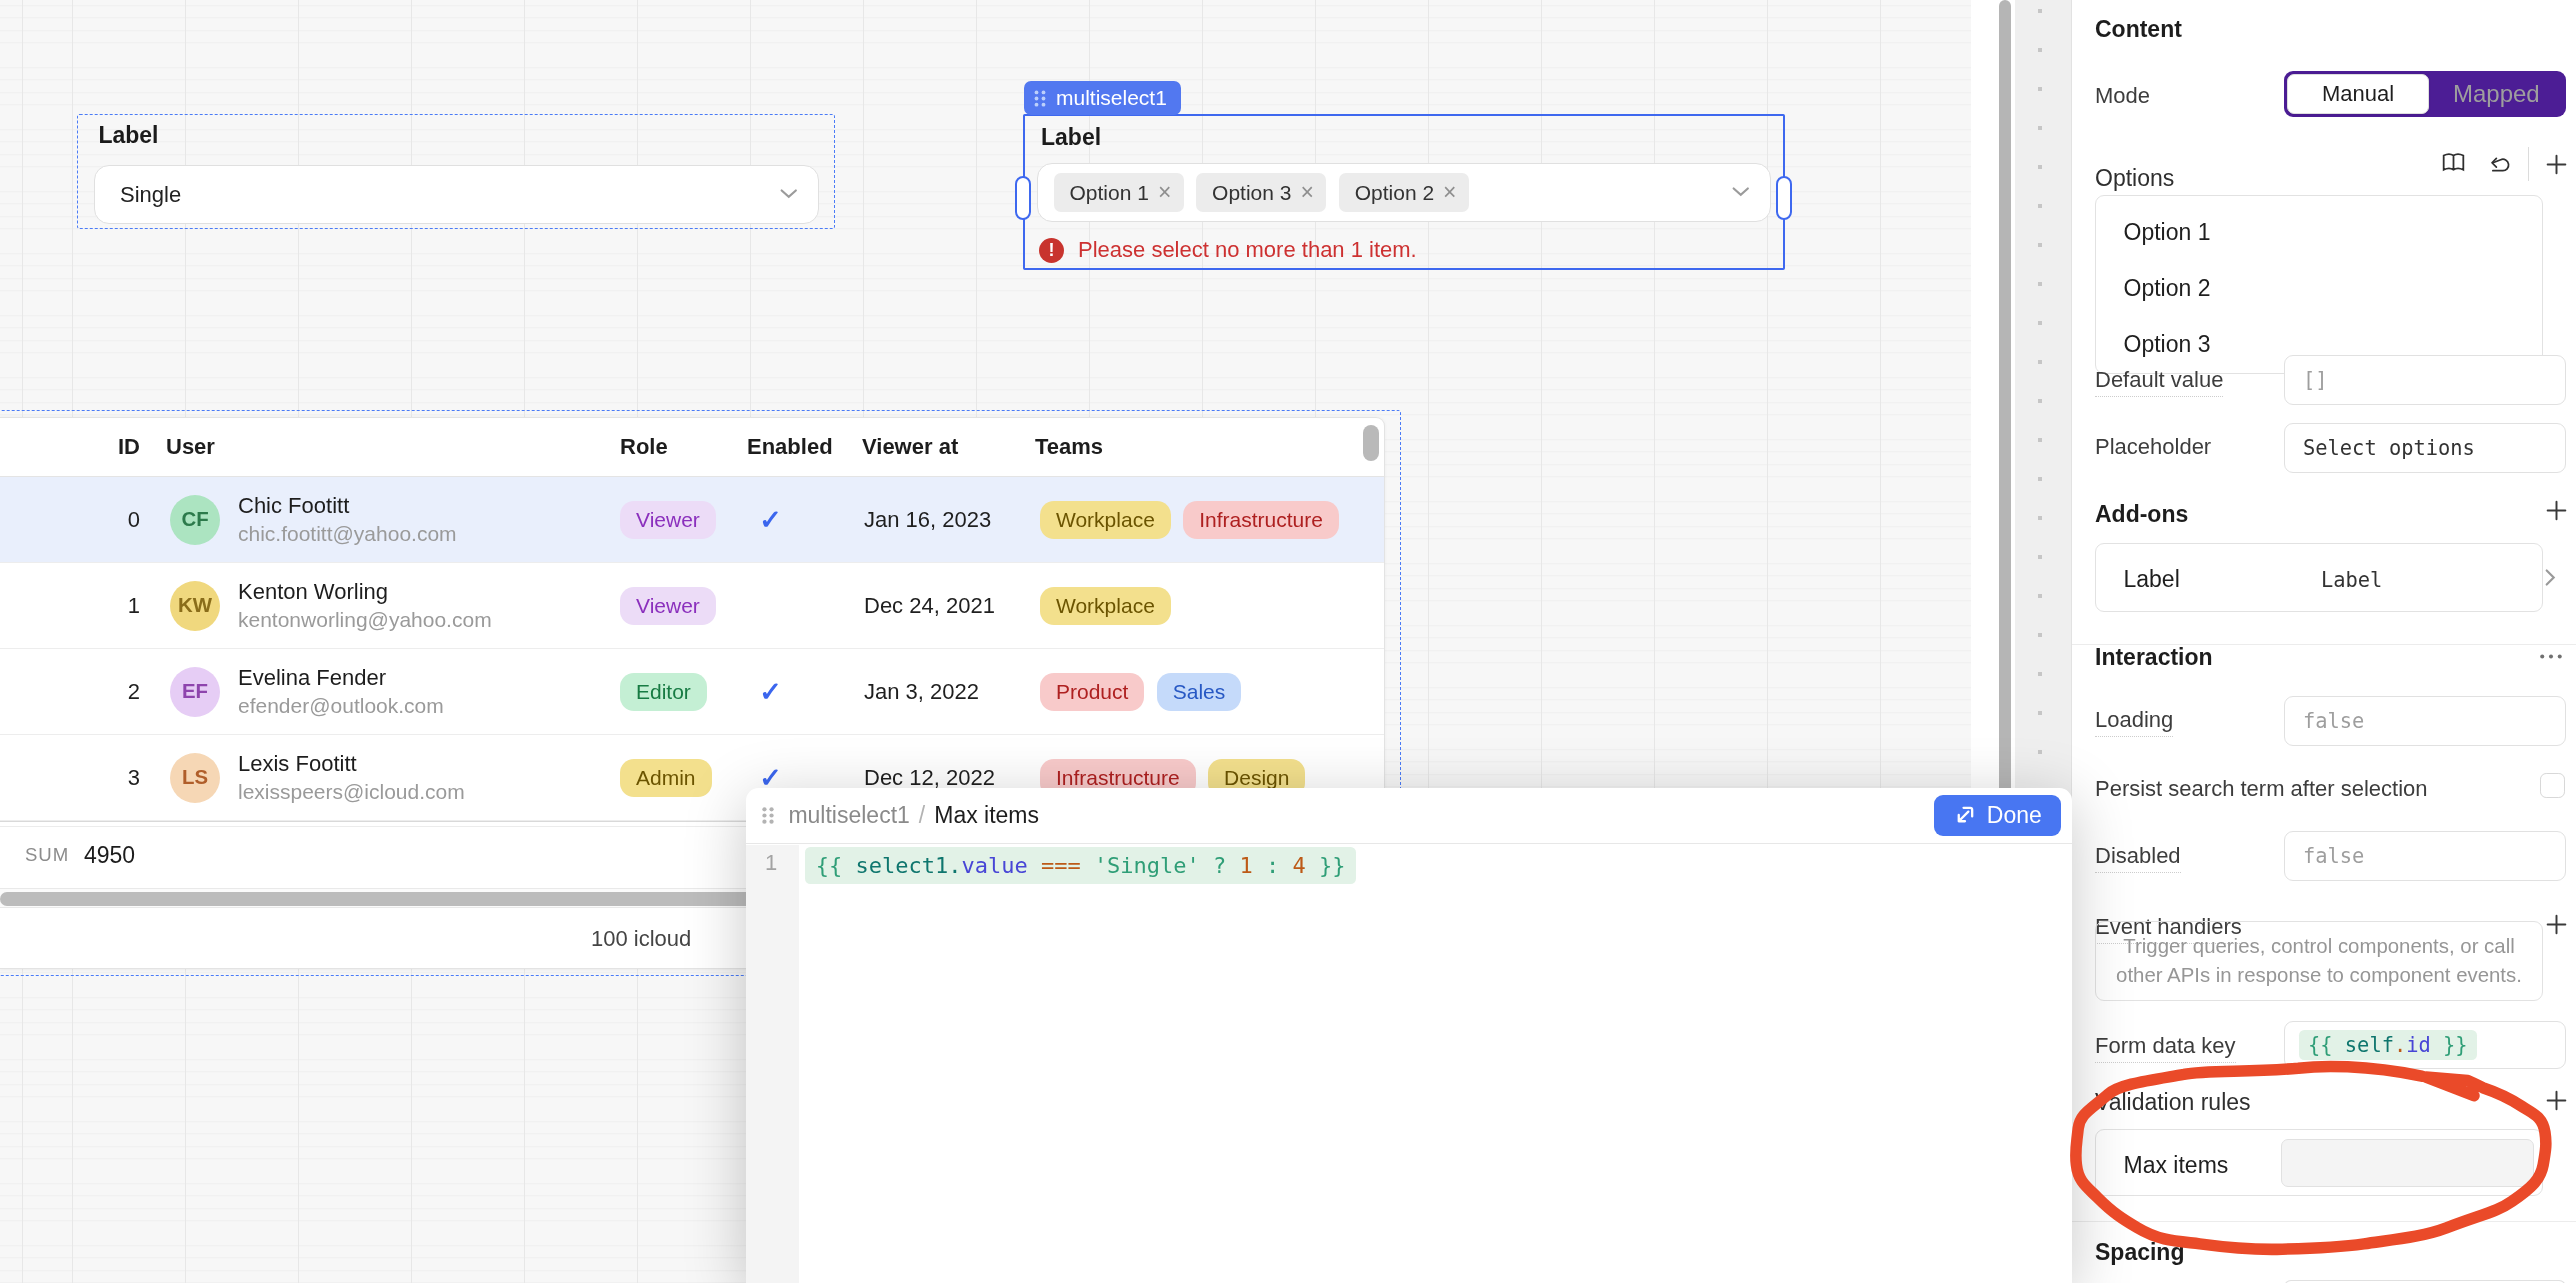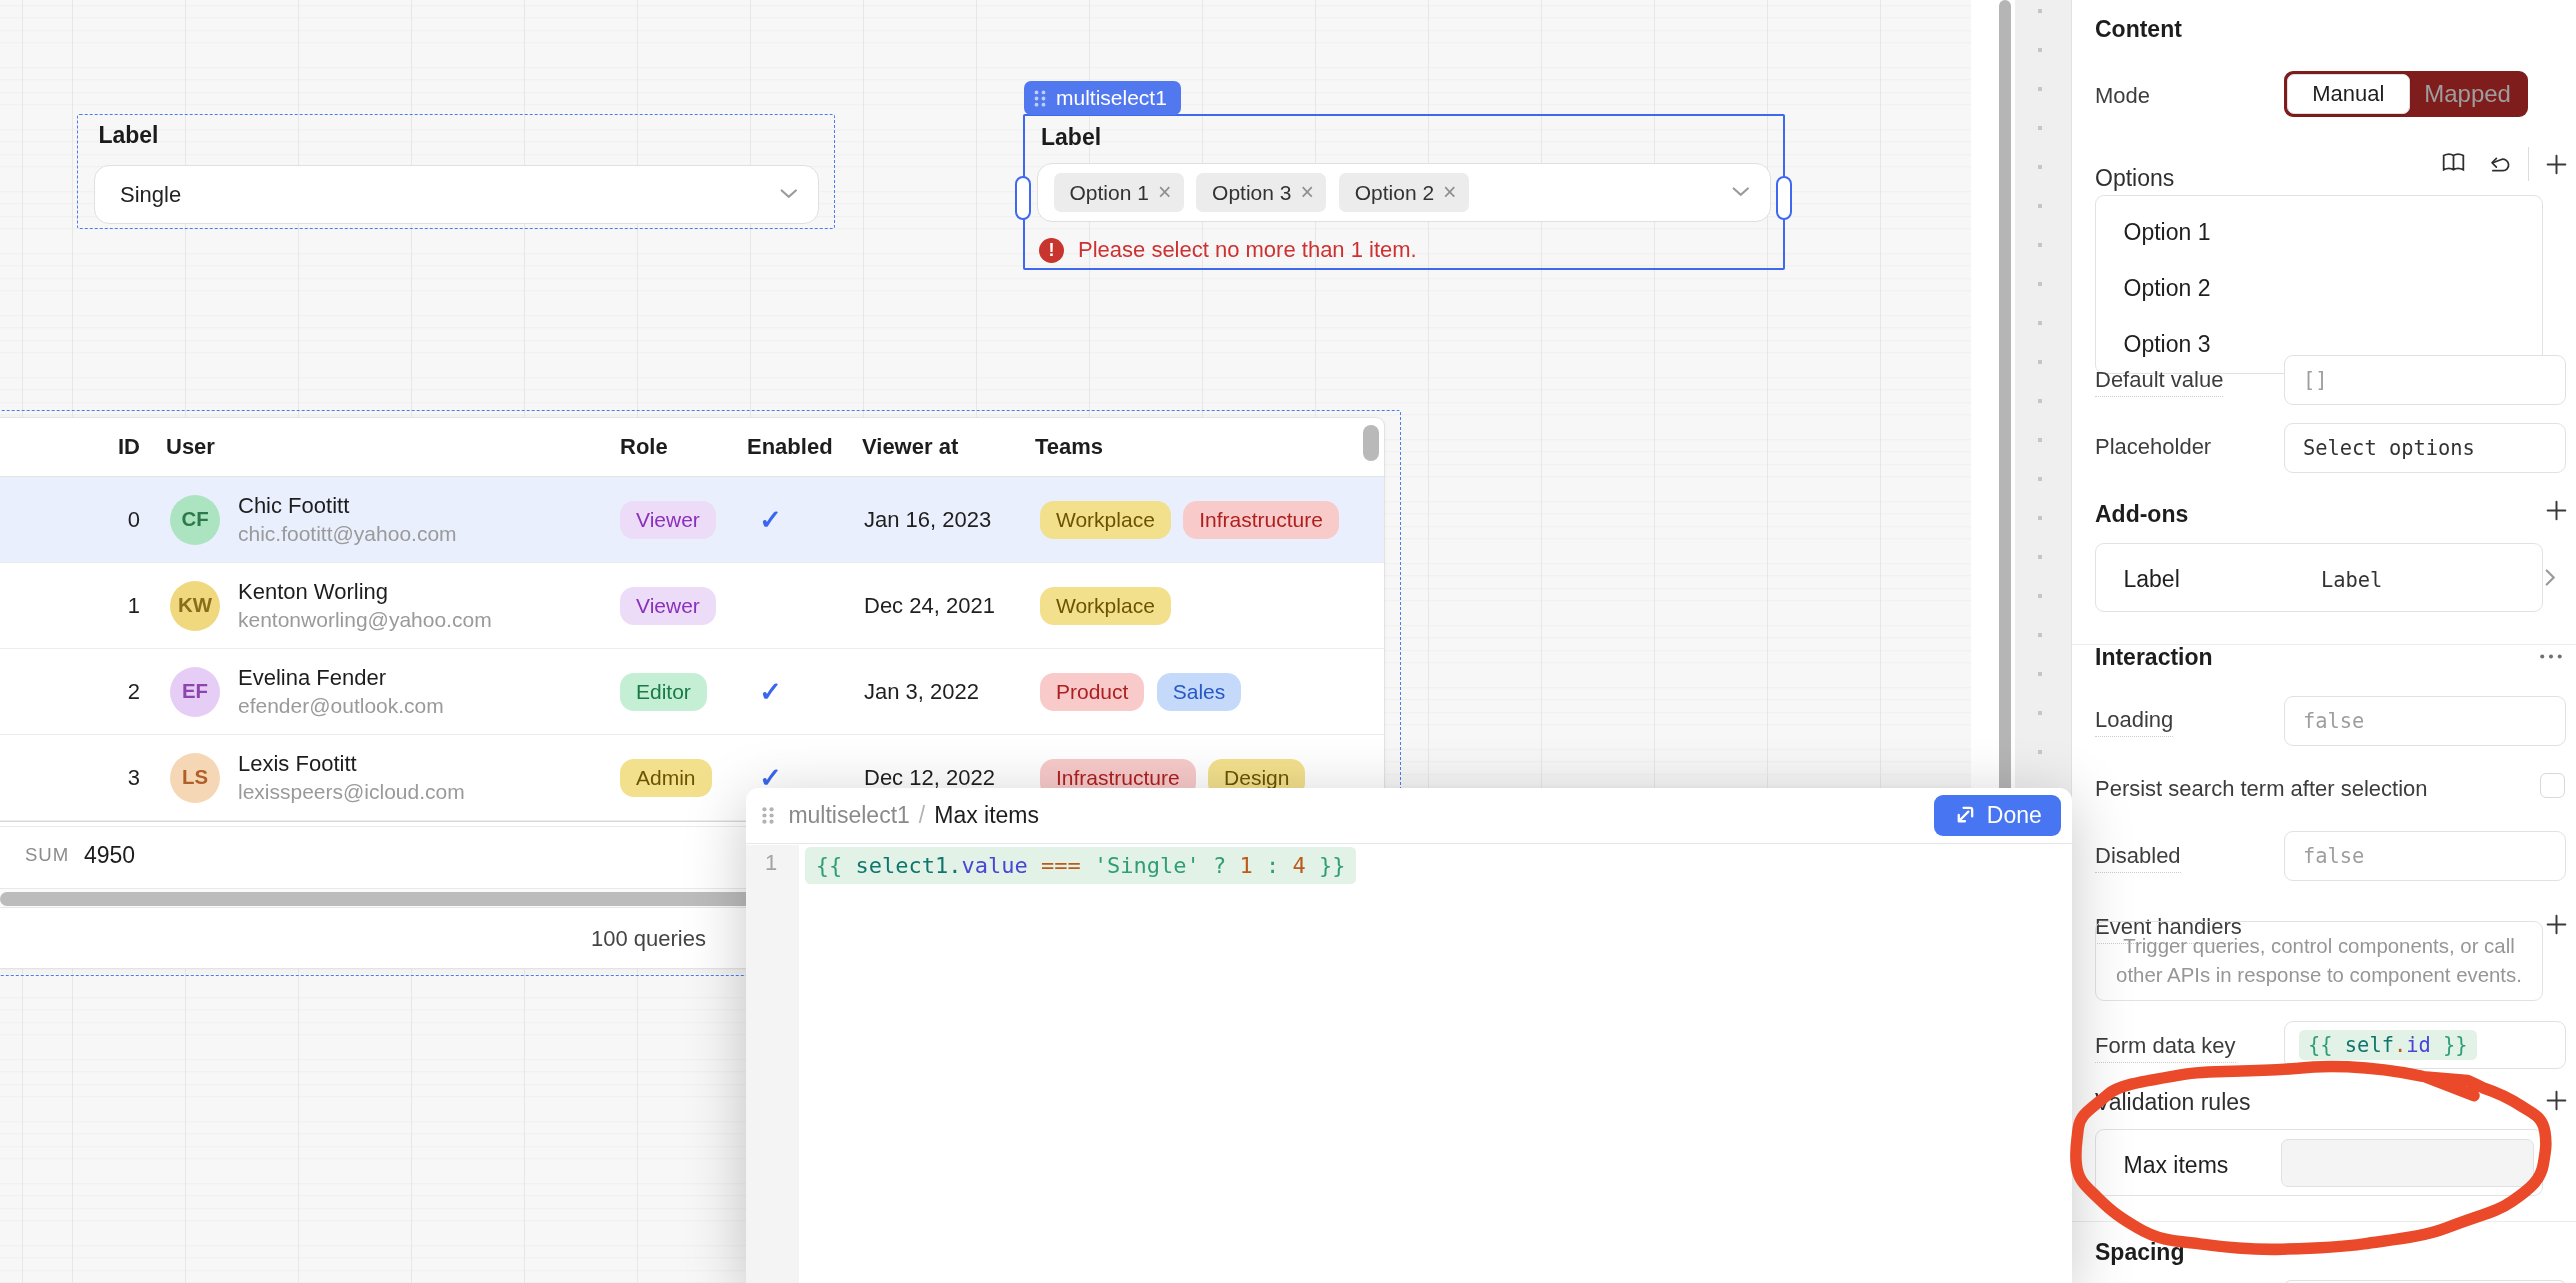--- a/index.html
+++ b/index.html
@@ -106,21 +106,21 @@
     border-left:0.9px solid #e2e2e2; z-index:5; }
   .panel .hd { position:absolute; left:23px; font-size:23px; font-weight:700; color:#1d1d1d; }
   .panel .hd2 { position:absolute; left:23px; font-size:23px; font-weight:500; color:#2f2f2f; }
   .plabel { position:absolute; left:23px; font-size:22px; color:#3d3d3d; }
   .dotted { border-bottom:1.8px dotted #cdcdcd; padding-bottom:3.6px; }
   .minput { position:absolute; left:212px; width:282px; height:50px; border:0.9px solid #e1e1e1; border-radius:9px;
     background:#fff; display:flex; align-items:center; padding-left:18px;
     font-family:"DejaVu Sans Mono",monospace; font-size:20.4px; }
   .mgray { color:#9e9e9e; } .mdark { color:#333; }
   .pdivider { position:absolute; left:0; width:100%; height:0.9px; background:#ececec; }
-  .seg { position:absolute; left:212px; top:71px; width:244px; height:46px; background:#7f1d1d; border-radius:9px;
+  .seg { position:absolute; left:212px; top:71px; width:282px; height:46px; background:#4c1d95; border-radius:9px;
     display:flex; padding:2.7px; }
   .seg .on { flex:1.05; background:#fff; border:0.9px solid #dedede; border-radius:7px; box-shadow:0 0.9px 2.7px rgba(0,0,0,.07);
     display:flex; align-items:center; justify-content:center; font-size:22px; font-weight:500; color:#1f1f1f; }
   .seg .off { flex:1; display:flex; align-items:center; justify-content:center; font-size:24px; color:#9e9e9e; }
   .obox { position:absolute; left:23px; width:448px; border:0.9px solid #e2e2e2; border-radius:9px; background:#fff; }
   .oitem { position:absolute; left:27.5px; font-size:23px; font-weight:500; color:#1f1f1f; }
   .icbtn { position:absolute; cursor:pointer; }
   .vline { position:absolute; width:0.9px; height:34px; background:#dcdcdc; }
   .checkbox { position:absolute; left:468px; width:25px; height:25px; border:1.8px solid #d8d8d8; border-radius:6.2px; background:#fff; }
   .hintbox { position:absolute; left:23px; top:921px; width:448px; height:80px; border:0.9px solid #e2e2e2; border-radius:9px;
@@ -281,21 +281,21 @@
     </div>
 
     <div class="sumrow">
       <span class="sumlab">SUM</span>
       <span class="sumval">4950</span>
     </div>
     <div class="htrack">
       <div class="hthumb"></div>
     </div>
     <div class="tfoot">
-      <span class="results">100 queries</span>
+      <span class="results">100 icloud</span>
     </div>
     <div class="vthumb"></div>
   </div>
 </div>
 
 <div class="modal">
   <div class="mhead">
     <svg width="16" height="23" viewBox="0 0 18 26">
       <g fill="#b3b3b3">
           <circle cx="5" cy="6" r="2.4"></circle>

